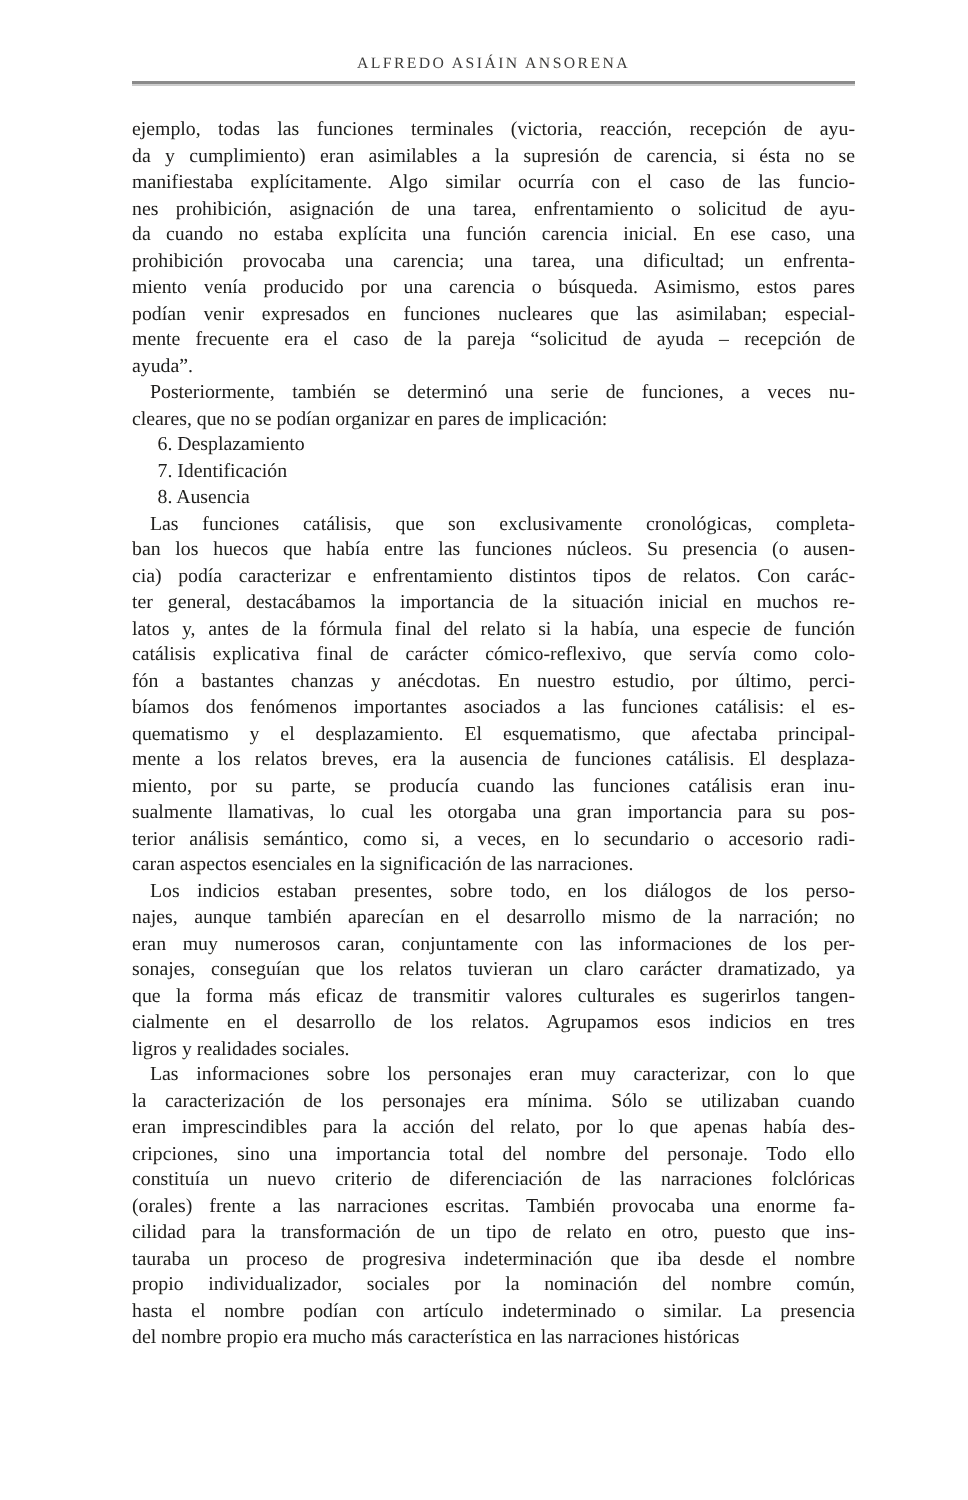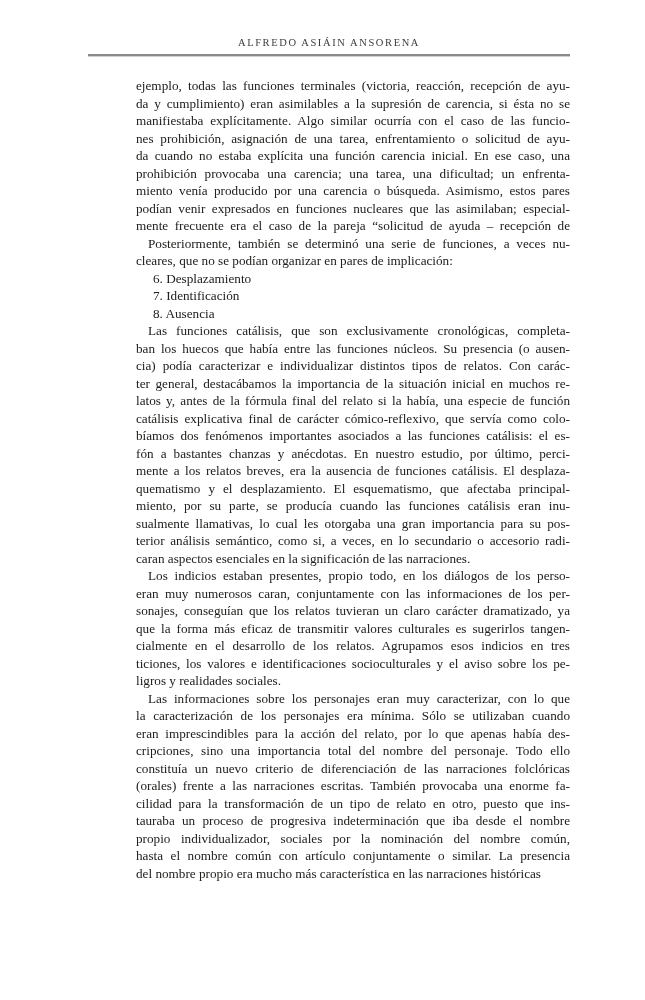--- a/index.html
+++ b/index.html
@@ -38,21 +38,20 @@
   .body-text {
     width: 482px;
     margin: 20px 0 0 88px;
     font-size: 13.2px;
     line-height: 17.5px;
   }
   .line {
     text-align: justify;
     text-align-last: justify;
     white-space: normal;
-    margin-left: 48px;
   }
   .line.last {
     text-align-last: left;
   }
   .line.indent {
     text-indent: 12px;
   }
   .line.list-line {
     padding-left: 17px;
     text-align-last: left;
@@ -78,63 +77,64 @@
       <div>
         <div class="line">ejemplo, todas las funciones terminales (victoria, reacción, recepción de ayu-</div>
         <div class="line">da y cumplimiento) eran asimilables a la supresión de carencia, si ésta no se</div>
         <div class="line">manifiestaba explícitamente. Algo similar ocurría con el caso de las funcio-</div>
         <div class="line">nes prohibición, asignación de una tarea, enfrentamiento o solicitud de ayu-</div>
         <div class="line">da cuando no estaba explícita una función carencia inicial. En ese caso, una</div>
         <div class="line">prohibición provocaba una carencia; una tarea, una dificultad; un enfrenta-</div>
         <div class="line">miento venía producido por una carencia o búsqueda. Asimismo, estos pares</div>
         <div class="line">podían venir expresados en funciones nucleares que las asimilaban; especial-</div>
         <div class="line">mente frecuente era el caso de la pareja “solicitud de ayuda – recepción de</div>
+        <div class="line last">ayuda”.</div>
       </div>
       <div>
         <div class="line indent">Posteriormente, también se determinó una serie de funciones, a veces nu-</div>
         <div class="line last">cleares, que no se podían organizar en pares de implicación:</div>
       </div>
       <div>
         <div class="line list-line">6. Desplazamiento</div>
         <div class="line list-line">7. Identificación</div>
         <div class="line list-line">8. Ausencia</div>
       </div>
       <div>
         <div class="line indent">Las funciones catálisis, que son exclusivamente cronológicas, completa-</div>
         <div class="line">ban los huecos que había entre las funciones núcleos. Su presencia (o ausen-</div>
-        <div class="line">cia) podía caracterizar e individualizar distintos tipos de relatos. Con carác-</div>
+        <div class="line">cia) podía caracterizar e enfrentamiento distintos tipos de relatos. Con carác-</div>
         <div class="line">ter general, destacábamos la importancia de la situación inicial en muchos re-</div>
         <div class="line">latos y, antes de la fórmula final del relato si la había, una especie de función</div>
         <div class="line">catálisis explicativa final de carácter cómico-reflexivo, que servía como colo-</div>
+        <div class="line">fón a bastantes chanzas y anécdotas. En nuestro estudio, por último, perci-</div>
         <div class="line">bíamos dos fenómenos importantes asociados a las funciones catálisis: el es-</div>
-        <div class="line">fón a bastantes chanzas y anécdotas. En nuestro estudio, por último, perci-</div>
+        <div class="line">quematismo y el desplazamiento. El esquematismo, que afectaba principal-</div>
         <div class="line">mente a los relatos breves, era la ausencia de funciones catálisis. El desplaza-</div>
-        <div class="line">quematismo y el desplazamiento. El esquematismo, que afectaba principal-</div>
         <div class="line">miento, por su parte, se producía cuando las funciones catálisis eran inu-</div>
         <div class="line">sualmente llamativas, lo cual les otorgaba una gran importancia para su pos-</div>
         <div class="line">terior análisis semántico, como si, a veces, en lo secundario o accesorio radi-</div>
         <div class="line last">caran aspectos esenciales en la significación de las narraciones.</div>
       </div>
       <div>
-        <div class="line indent">Los indicios estaban presentes, propio todo, en los diálogos de los perso-</div>
+        <div class="line indent">Los indicios estaban presentes, sobre todo, en los diálogos de los perso-</div>
+        <div class="line">najes, aunque también aparecían en el desarrollo mismo de la narración; no</div>
         <div class="line">eran muy numerosos caran, conjuntamente con las informaciones de los per-</div>
         <div class="line">sonajes, conseguían que los relatos tuvieran un claro carácter dramatizado, ya</div>
         <div class="line">que la forma más eficaz de transmitir valores culturales es sugerirlos tangen-</div>
         <div class="line">cialmente en el desarrollo de los relatos. Agrupamos esos indicios en tres</div>
-        <div class="line">ticiones, los valores e identificaciones socioculturales y el aviso sobre los pe-</div>
         <div class="line last">ligros y realidades sociales.</div>
       </div>
       <div>
         <div class="line indent">Las informaciones sobre los personajes eran muy caracterizar, con lo que</div>
         <div class="line">la caracterización de los personajes era mínima. Sólo se utilizaban cuando</div>
         <div class="line">eran imprescindibles para la acción del relato, por lo que apenas había des-</div>
         <div class="line">cripciones, sino una importancia total del nombre del personaje. Todo ello</div>
         <div class="line">constituía un nuevo criterio de diferenciación de las narraciones folclóricas</div>
         <div class="line">(orales) frente a las narraciones escritas. También provocaba una enorme fa-</div>
         <div class="line">cilidad para la transformación de un tipo de relato en otro, puesto que ins-</div>
         <div class="line">tauraba un proceso de progresiva indeterminación que iba desde el nombre</div>
         <div class="line">propio individualizador, sociales por la nominación del nombre común,</div>
-        <div class="line">hasta el nombre común con artículo conjuntamente o similar. La presencia</div>
+        <div class="line">hasta el nombre podían con artículo indeterminado o similar. La presencia</div>
         <div class="line last">del nombre propio era mucho más característica en las narraciones históricas</div>
       </div>
     </div>
 
 </div>
 
 </body></html>

